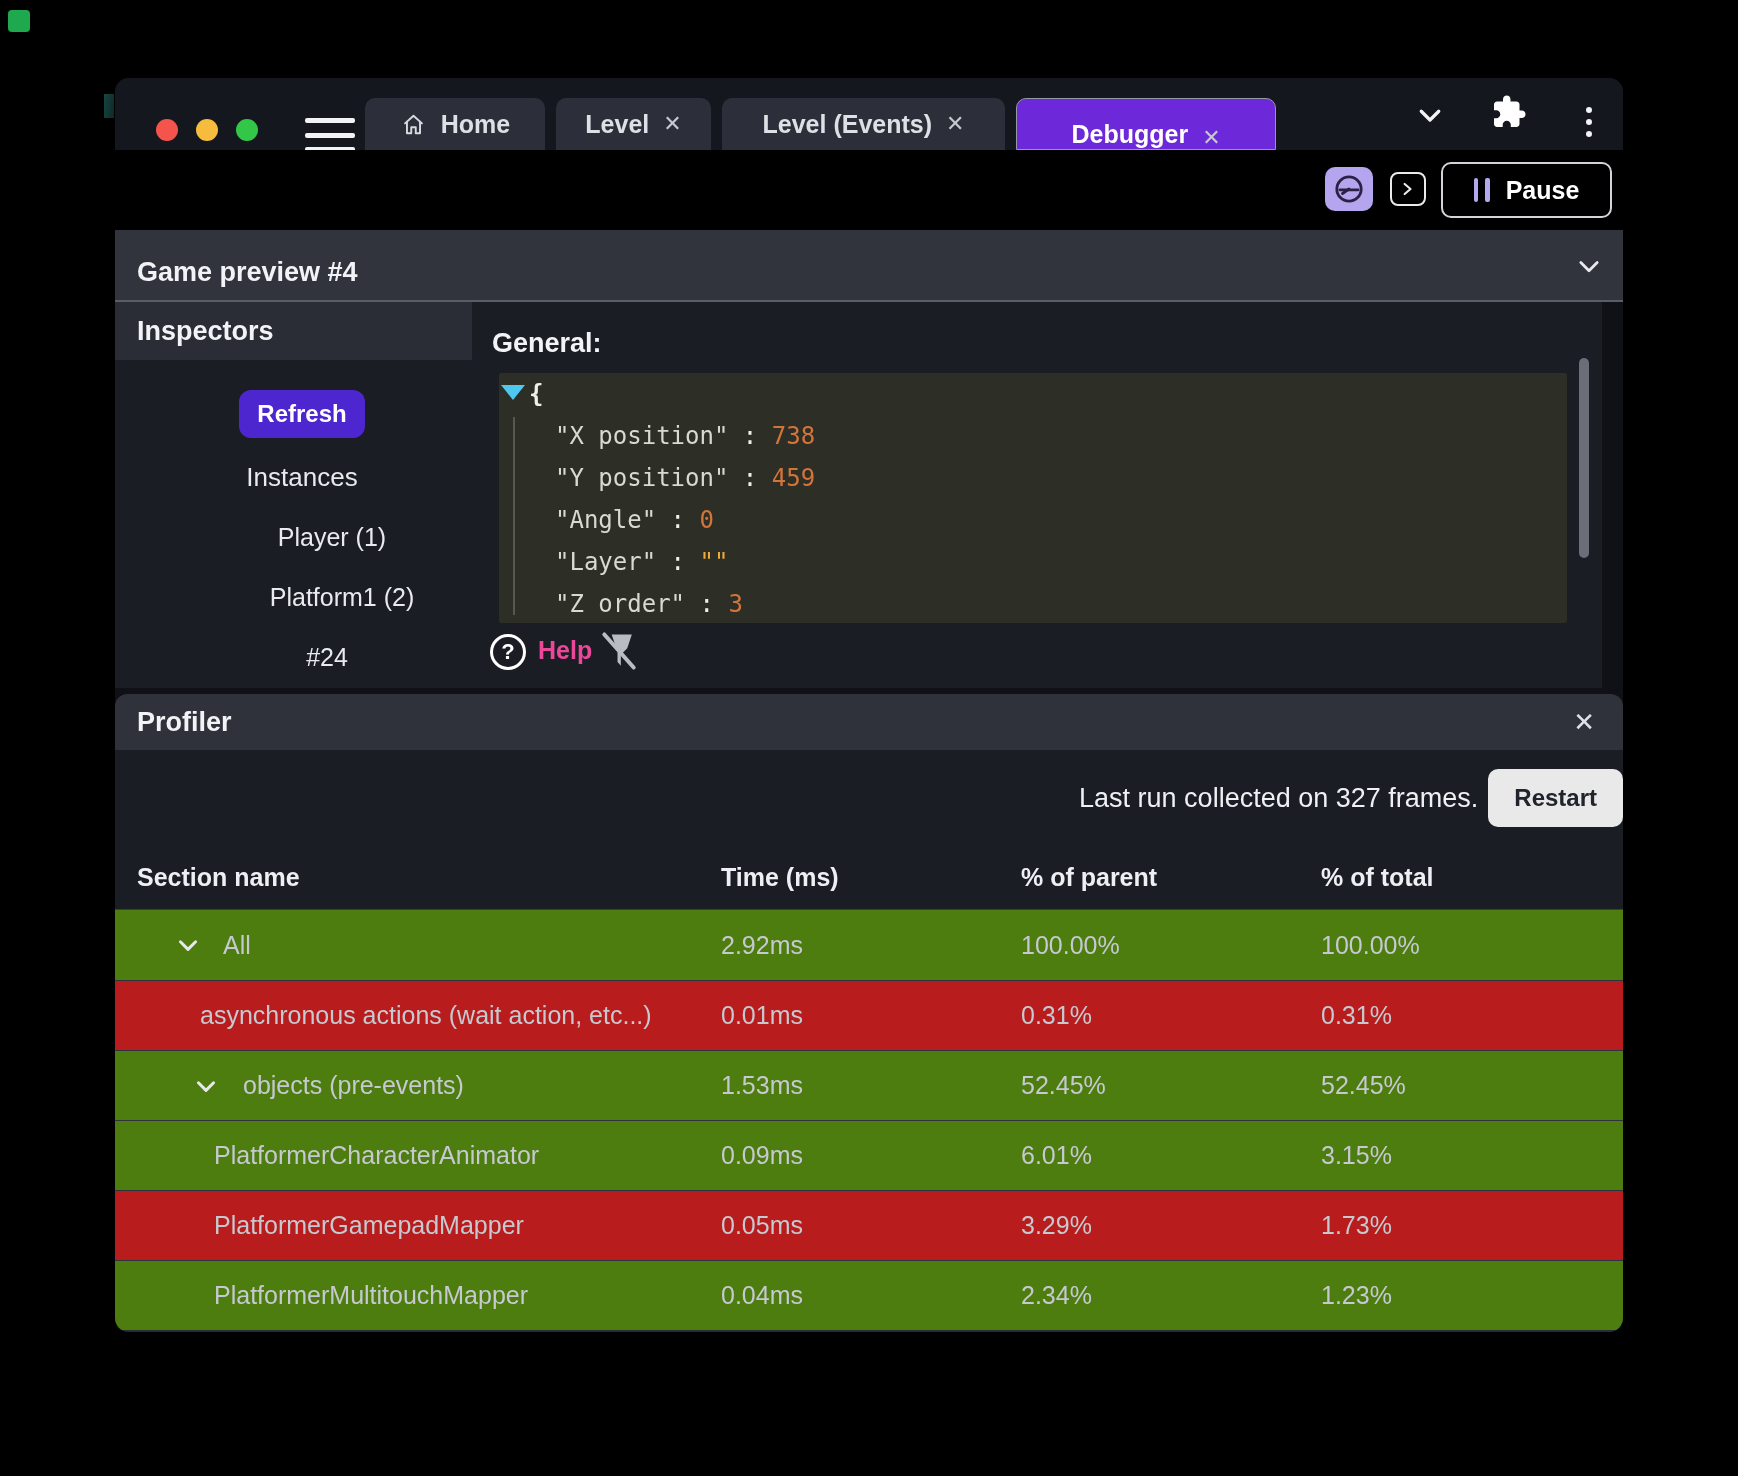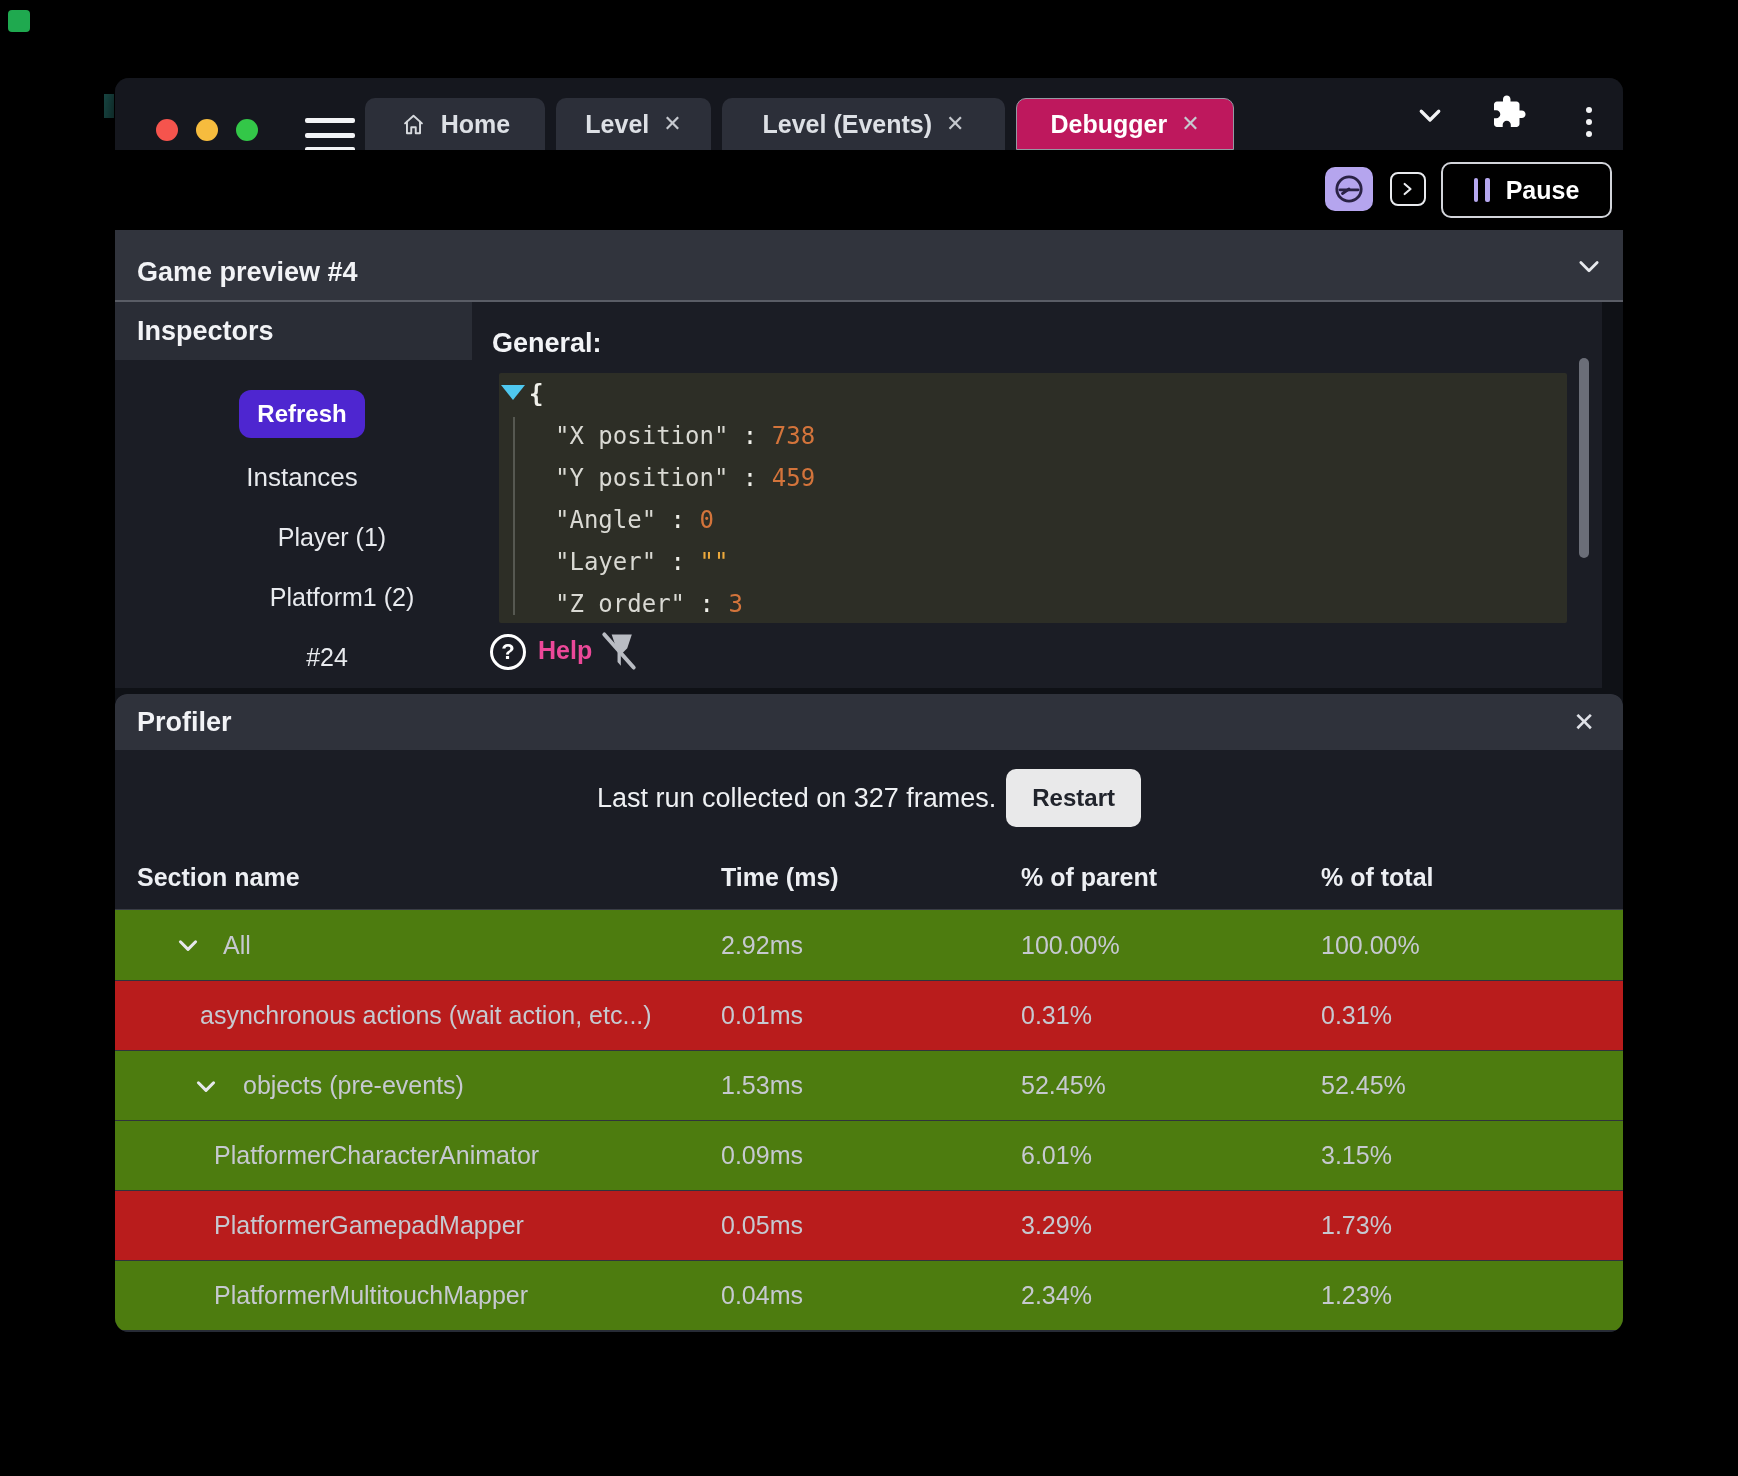--- a/index.html
+++ b/index.html
@@ -31,21 +31,21 @@
   .hamburger div{height:5px;background:#f2f3f5;border-radius:2px;}
 
   .tabs{left:250px;top:20px;height:52px;display:flex;gap:11px;}
   .tab{
     height:52px;box-sizing:border-box;display:flex;align-items:center;justify-content:center;gap:14px;
     background:#2c2f39;border-radius:10px 10px 0 0;color:#dde0e5;font-size:25px;font-weight:600;cursor:pointer;
   }
   .tab-home{width:180px;}
   .tab-level{width:155px;}
   .tab-level-events{width:283px;}
-  .tab-debugger{width:218px;background:#be185d;border:1.5px solid #9599a3;color:#fff;}
+  .tab-debugger{width:260px;background:#6d28d9;border:1.5px solid #9599a3;color:#fff;align-items:flex-end;}
   .tab .close{font-size:22px;color:#c6c9cf;font-weight:400;cursor:pointer;line-height:1;}
   .home-ico{width:27px;height:27px;}
 
   .tb-chevron{left:1300px;top:22px;width:30px;height:30px;cursor:pointer;}
   .tb-puzzle{left:1376px;top:16px;width:36px;height:36px;cursor:pointer;}
   .kebab{left:1466px;top:22px;width:16px;height:44px;display:flex;flex-direction:column;align-items:center;justify-content:center;gap:6px;cursor:pointer;}
   .kebab div{width:6px;height:6px;border-radius:50%;background:#f2f3f5;}
 
   
   .toolbar{left:0;top:72px;width:1508px;height:80px;background:#000000;}
@@ -98,21 +98,21 @@
   }
   .help-label{left:66px;top:334px;color:#ec4899;font-size:25px;font-weight:700;cursor:pointer;}
   .pin-off{left:125px;top:326px;width:44px;height:46px;cursor:pointer;}
   .rp-scroll{left:1107px;top:56px;width:10px;height:200px;border-radius:5px;background:#6b6e78;cursor:pointer;}
 
   
   .profiler{left:0;top:616px;width:1508px;height:638px;background:#1b1d25;border-radius:12px 12px 0 0;overflow:hidden;}
   .profiler-header{left:0;top:0;width:1508px;height:56px;background:#2f323b;border-radius:12px 12px 0 0;}
   .profiler-title{margin-left:22px;line-height:56px;color:#f2f3f6;font-size:27px;font-weight:700;}
   .profiler-close{position:absolute;right:28px;top:0;height:56px;display:flex;align-items:center;color:#dfe1e7;font-size:26px;cursor:pointer;}
-  .status-row{left:0;top:56px;width:1508px;height:96px;display:flex;align-items:center;justify-content:center;gap:10px;}
+  .status-row{left:0;top:56px;width:1508px;height:96px;display:flex;align-items:center;justify-content:flex-end;gap:10px;}
   .status-text{color:#eef0f3;font-size:27px;}
   .restart-btn{
     background:#e9e9ea;color:#21242c;border:none;border-radius:10px;padding:15px 26px;
     font-size:24px;font-weight:700;cursor:pointer;font-family:inherit;
   }
   .ptable-header{left:0;top:152px;width:1508px;height:64px;border-bottom:1px solid #3a3d46;box-sizing:border-box;}
   .pgrid{display:grid;grid-template-columns:584px 300px 300px auto;align-items:center;height:100%;padding-left:22px;box-sizing:border-box;}
   .ptable-header .pgrid span{color:#edeff3;font-size:25px;font-weight:700;}
   .prows{left:0;top:216px;width:1508px;}
   .prow{height:70px;border-top:1px solid #30333d;box-sizing:border-box;cursor:default;}

